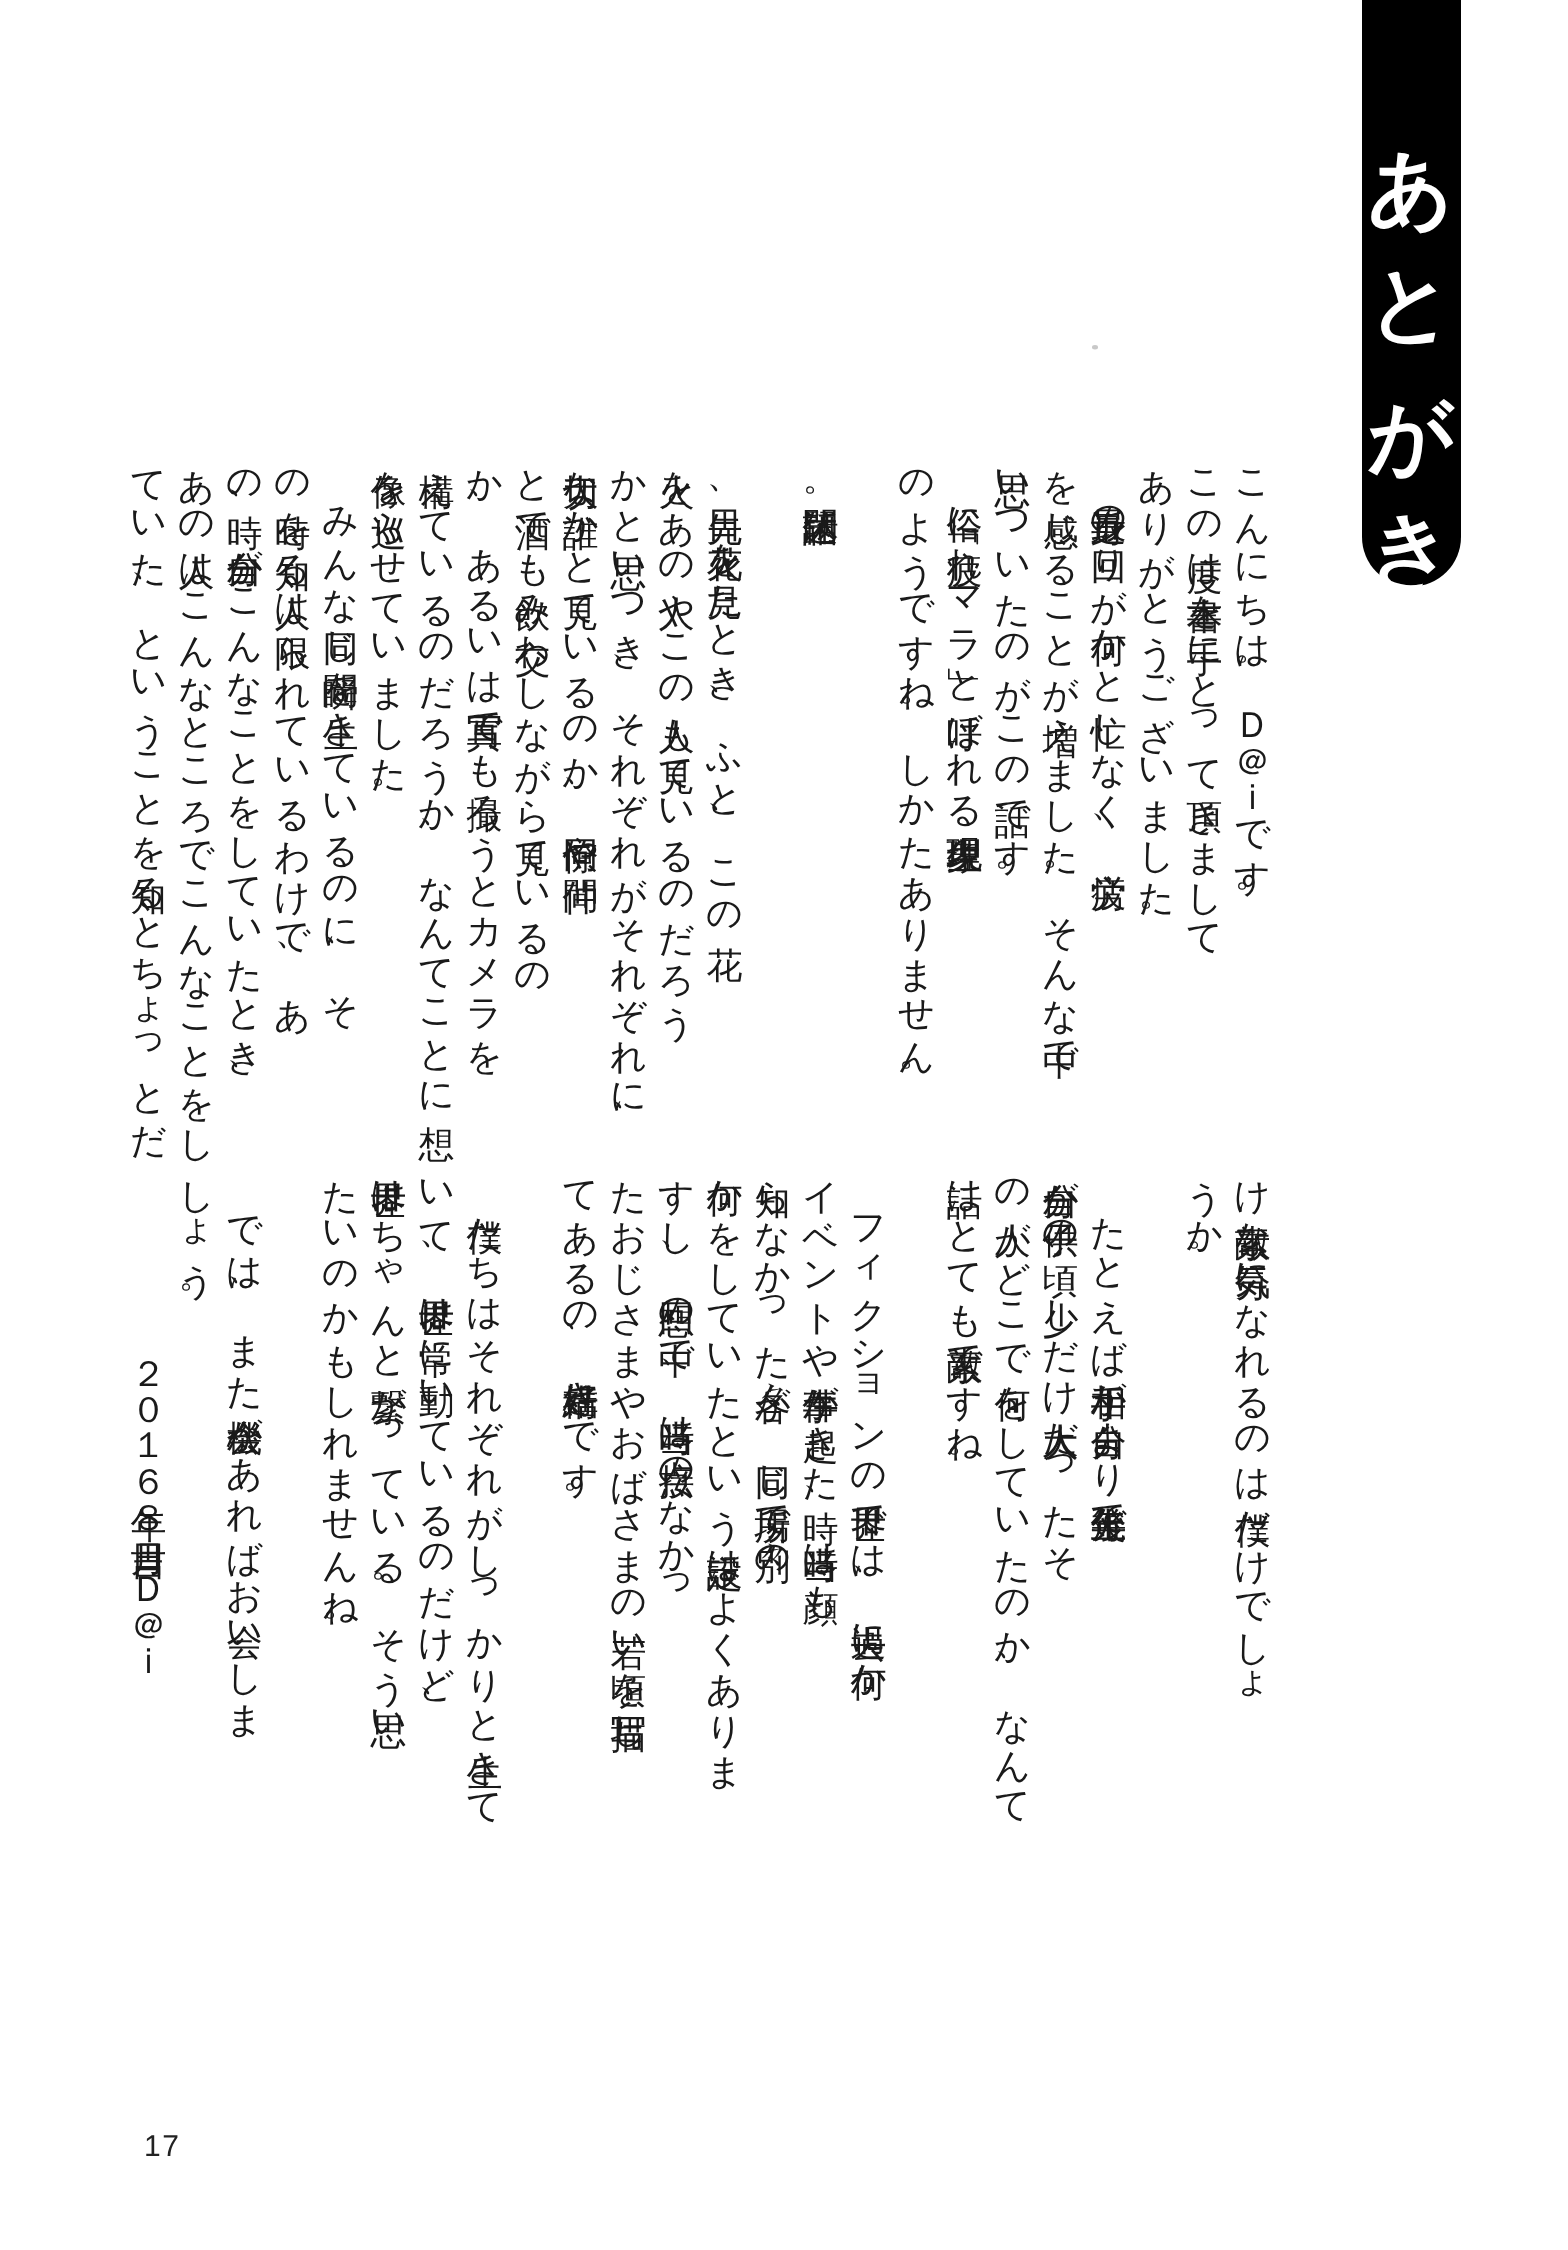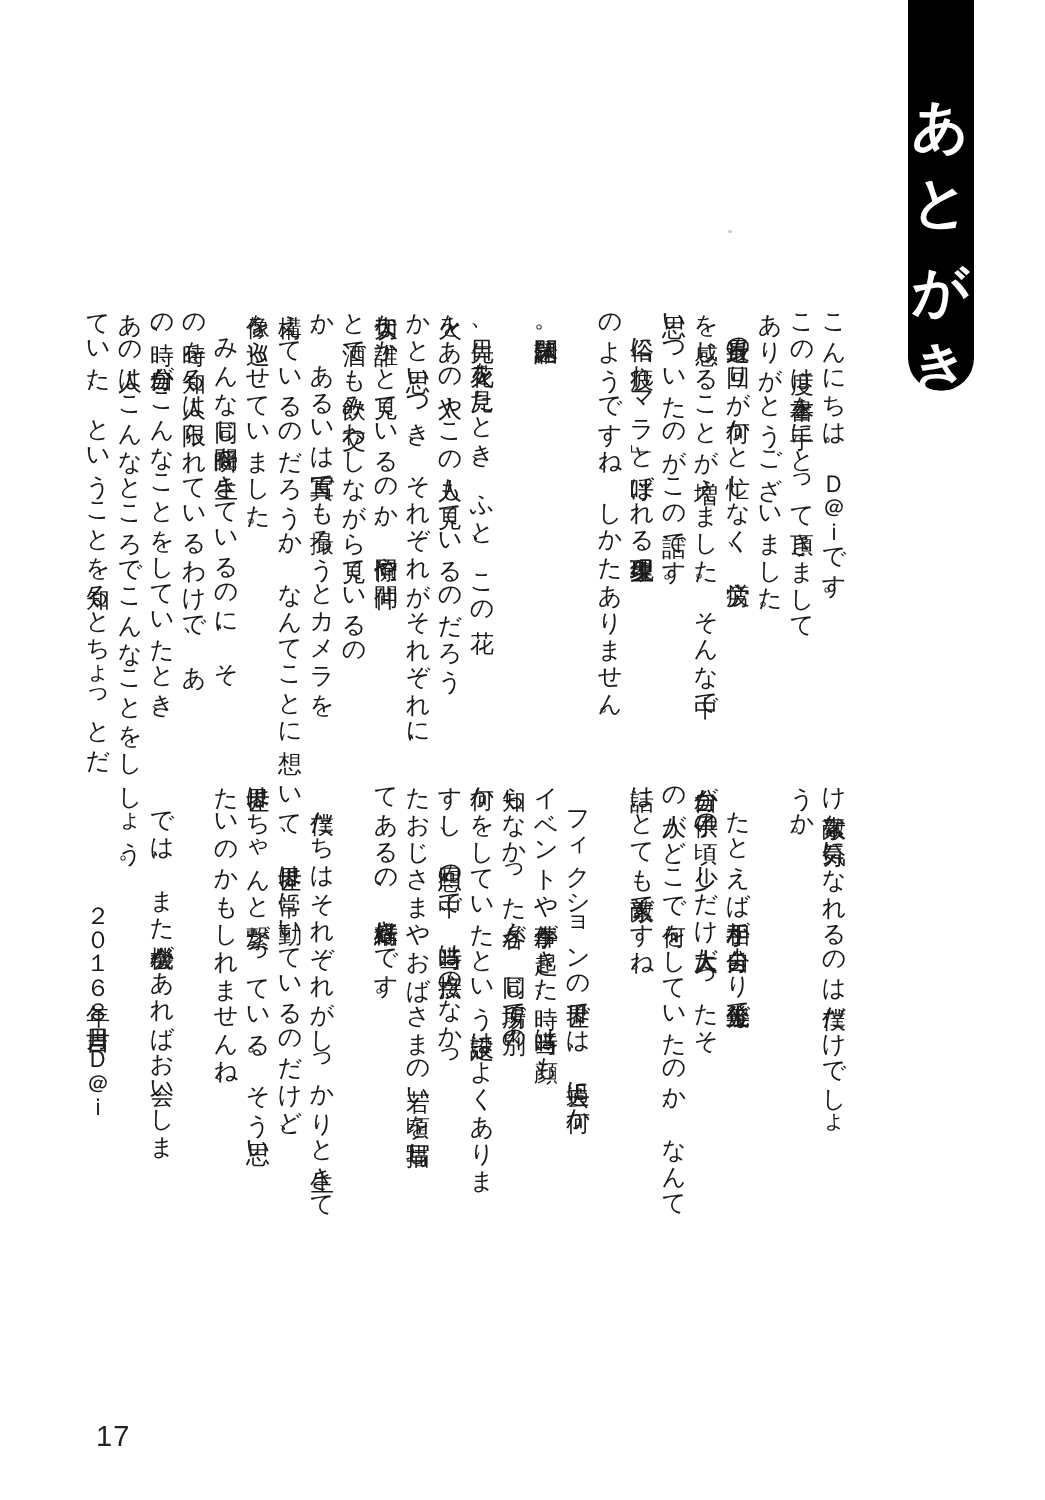--- a/index.html
+++ b/index.html
@@ -48,21 +48,21 @@
     white-space:pre;           
   }
   .block1 { top:297px; height:478px; }
   .block2 { top:770px; height:478px; }
   .col.signature { padding-top:120px; }
 
   .page-number {
     position:absolute;
     left:96px; top:1420px;
     font-family:"Liberation Sans","DejaVu Sans",sans-serif;
-    font-size:29px;
+    font-size:20px;
     color:#222222;
     letter-spacing:1px;
   }
 
   .speck {
     position:absolute;
     left:728px; top:230px;
     width:4px; height:3px;
     background:#9a9a9a;
     opacity:.55;

